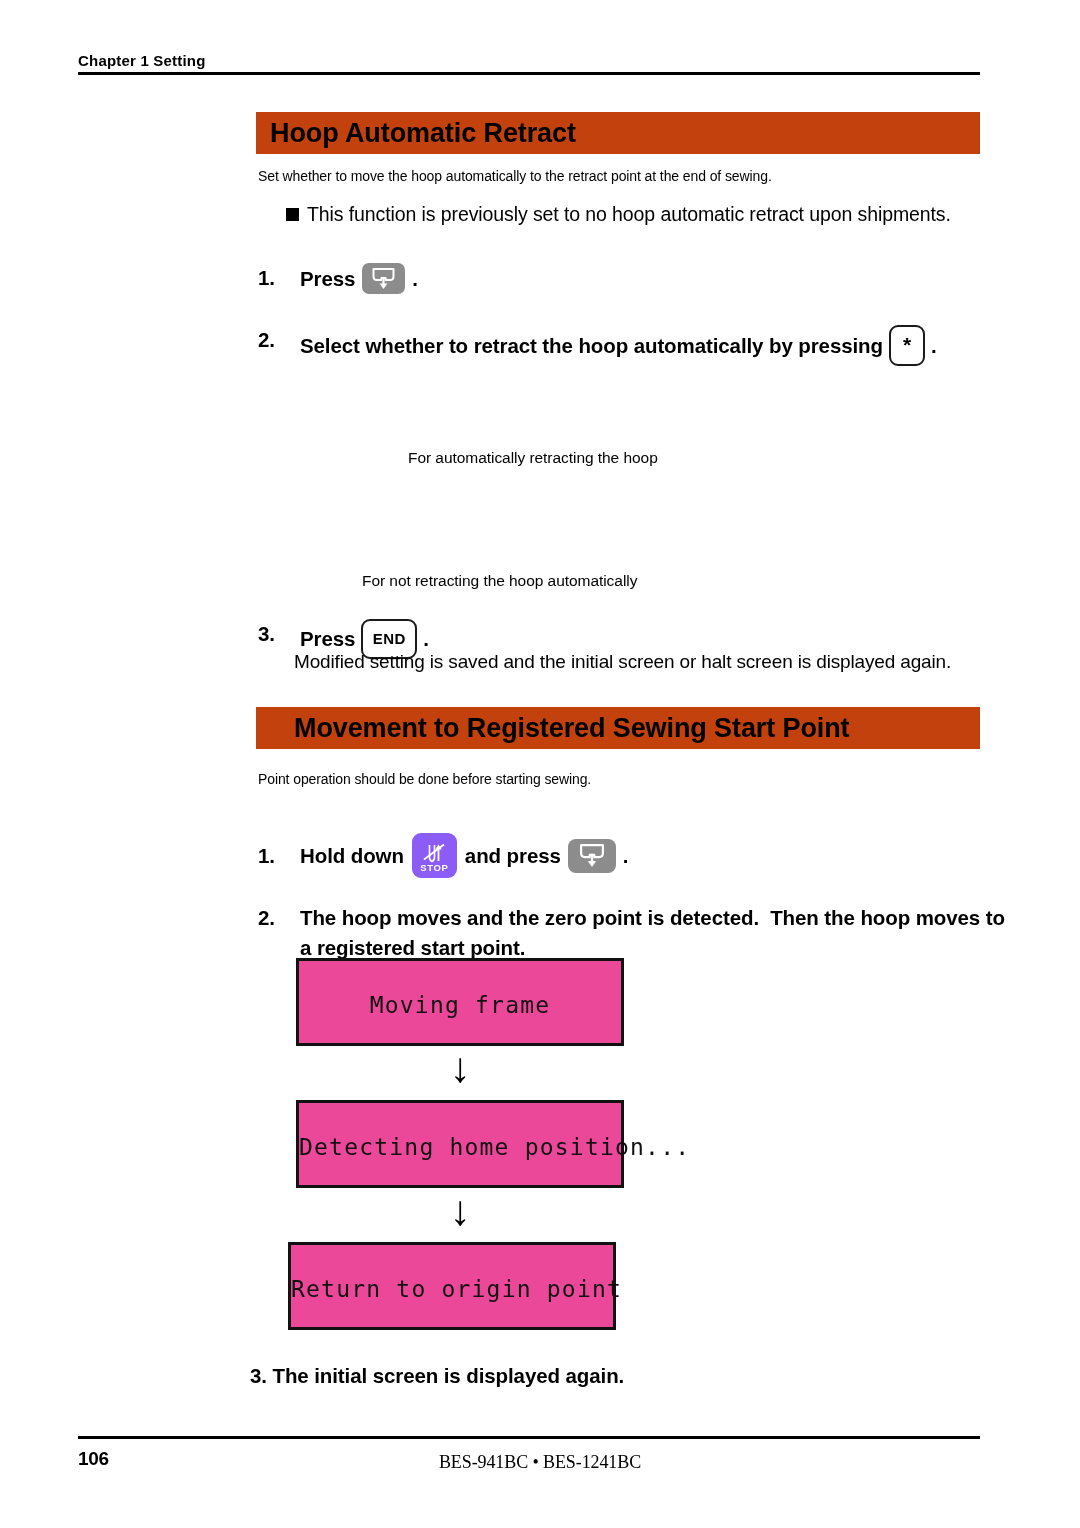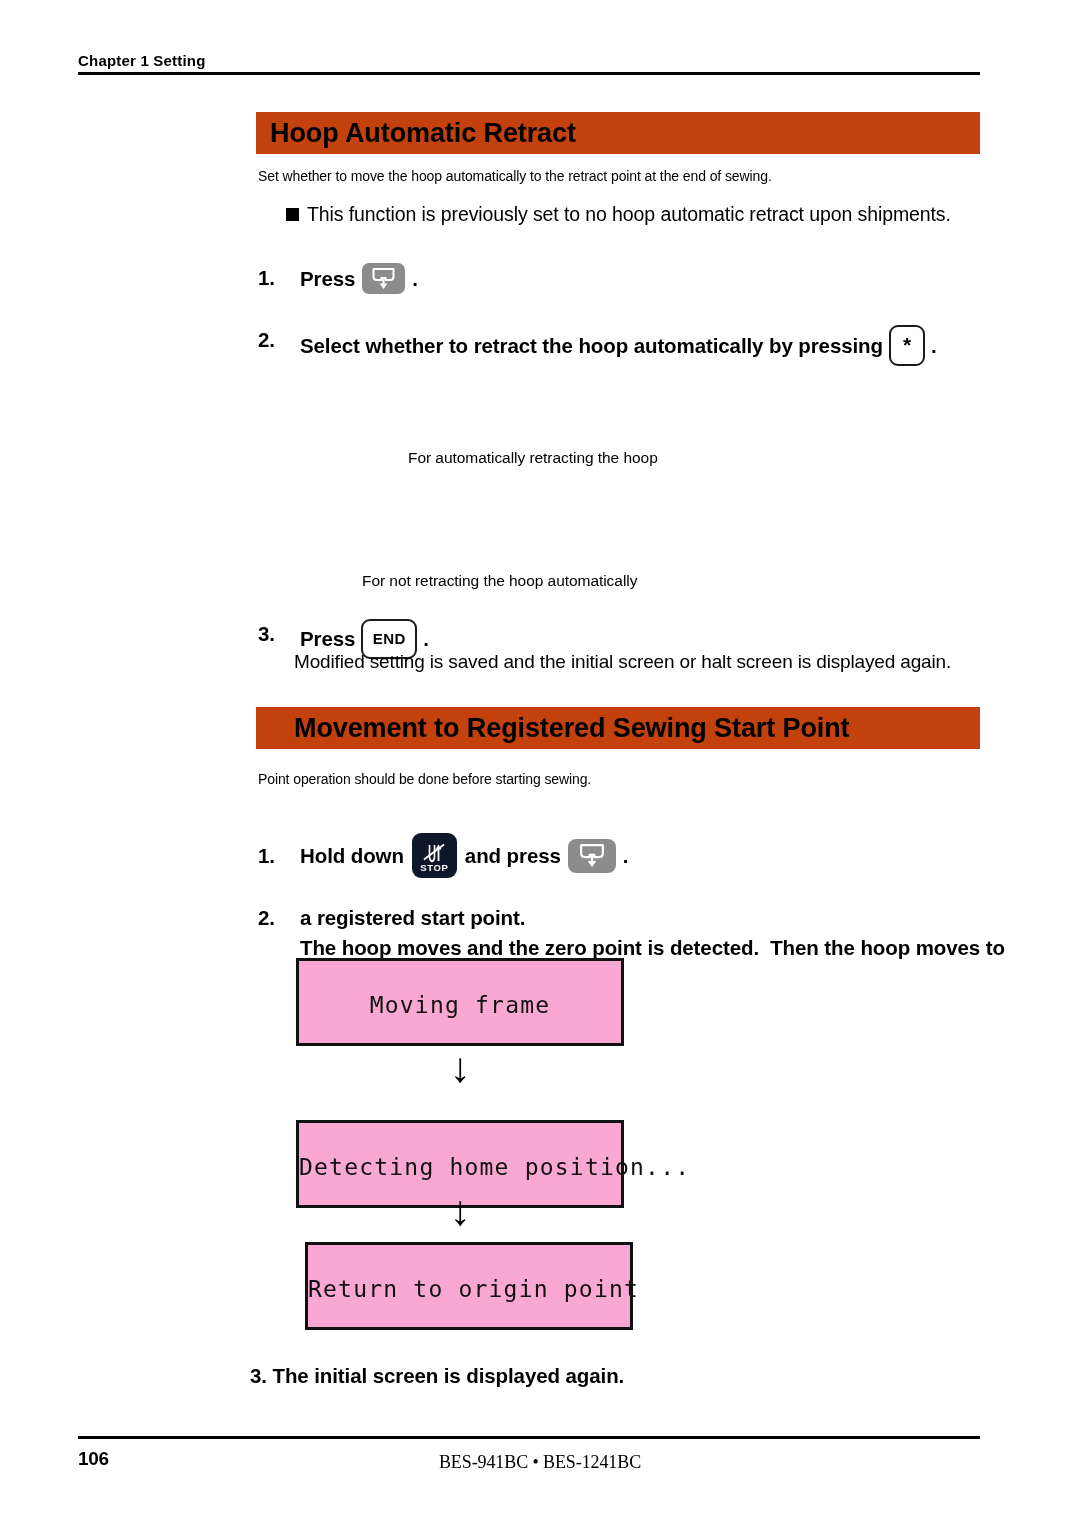--- a/index.html
+++ b/index.html
@@ -169,21 +169,21 @@
     width: 52px;
     height: 36px;
     font-size: 15px;
     letter-spacing: 0.5px;
   }
 
   
   .key-stop {
     width: 45px;
     height: 45px;
-    background: #0f172a;
+    background: #8b5cf6;
     border-radius: 9px;
     margin: 0 8px;
     flex-direction: column;
     color: #fff;
     position: relative;
   }
   .key-stop .stop-glyph { display:block; margin-top: 3px; }
   .key-stop .stop-word {
     font-size: 9.5px;
     font-weight: bold;
@@ -191,21 +191,21 @@
     line-height: 10px;
     margin-top: -1px;
   }
 
   
   .lcd {
     position: absolute;
     width: 328px;
     height: 88px;
     border: 3px solid #111;
-    background: #f9a8d4;
+    background: #ec4899;
     box-sizing: border-box;
   }
   .lcd-text {
     font-family: "DejaVu Sans Mono", monospace;
     font-size: 23px;
     letter-spacing: 1.2px;
     text-align: center;
     line-height: 88px;
     white-space: pre;
     color: #111;
@@ -330,38 +330,38 @@
           <path d="M13.5 22 L9.6 16.5 L17.4 16.5 Z" fill="#ffffff"></path>
         </svg>
       </span>
       <span class="txt">.</span>
     </span>
   </div>
 
   <div class="step" style="left:258px; top:903px;">
     <span class="step-num">2.</span>
     <span class="step-body" style="display:block; max-width:722px;">
+      <span class="txt" style="display:block;">The hoop moves and the zero point is detected.  Then the hoop moves to</span>
       <span class="txt" style="display:block;">a registered start point.</span>
-      <span class="txt" style="display:block;">The hoop moves and the zero point is detected.  Then the hoop moves to</span>
     </span>
   </div>
 
   <div class="lcd" style="left:296px; top:958px;">
     <div class="lcd-text">Moving frame</div>
   </div>
 
   <div class="flow-arrow" style="left:440px; top:1047px; font-size:42px; line-height:42px;">↓</div>
 
-  <div class="lcd" style="left:296px; top:1100px;margin-top:20px;">
+  <div class="lcd" style="left:296px; top:1100px;">
     <div class="lcd-text">Detecting home position...</div>
   </div>
 
   <div class="flow-arrow" style="left:440px; top:1190px; font-size:42px; line-height:42px;">↓</div>
 
-  <div class="lcd" style="left:305px; top:1242px;">
+  <div class="lcd" style="left:288px; top:1242px;">
     <div class="lcd-text">Return to origin point</div>
   </div>
 
   <div class="body-text" style="left:250px; top:1363px; font-weight:bold; font-size:20.5px;">3. The initial screen is displayed again.</div>
 
   <div class="footer-rule"></div>
   <div class="page-num">106</div>
   <div class="footer-model">BES-941BC • BES-1241BC</div>
 
 </div>

